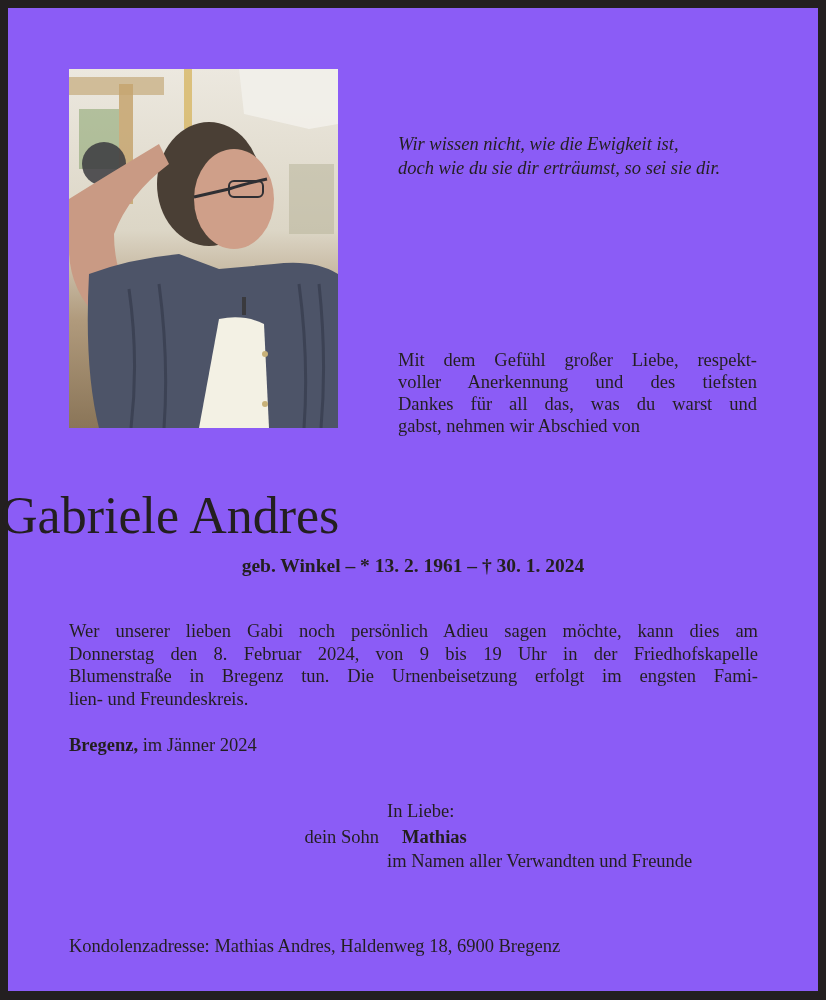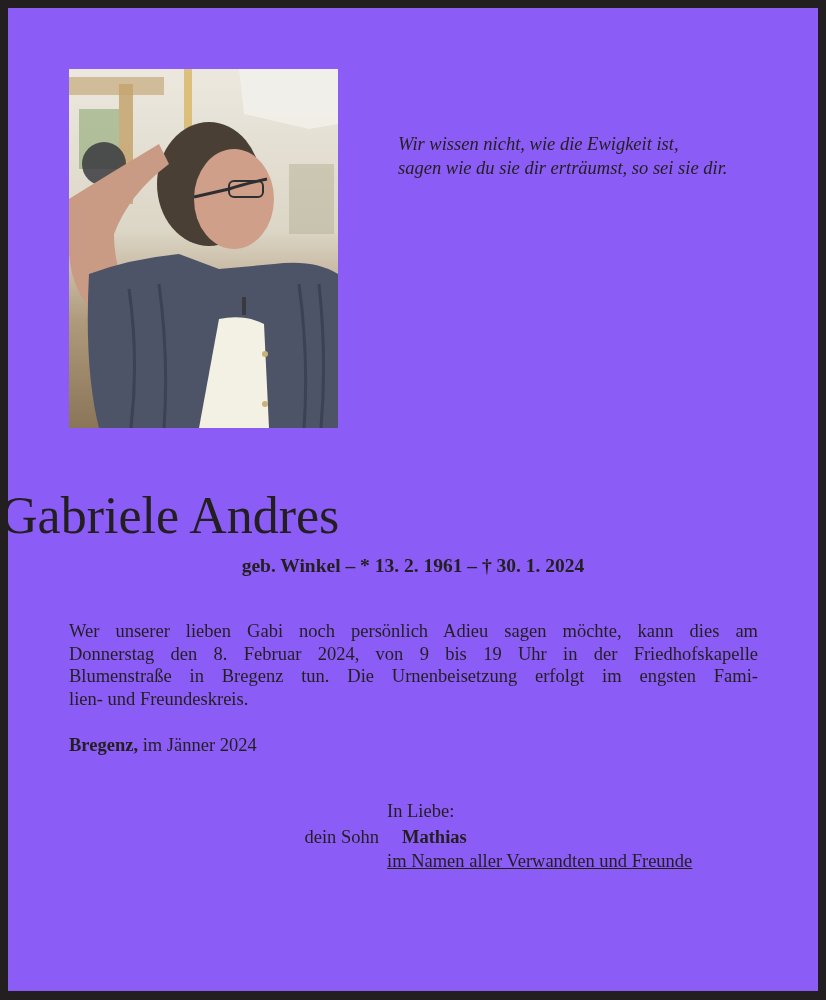--- a/index.html
+++ b/index.html
@@ -112,21 +112,20 @@
     font-weight: bold;
     font-size: 18.5px;
     line-height: 24px;
   }
   .sign-family {
     position: absolute;
     left: 379px; top: 841px;
     font-family: "Liberation Serif", serif;
     font-size: 18.5px;
     line-height: 24px;
-    text-decoration: underline;
   }
   .address {
     position: absolute;
     left: 61px; top: 926px;
     font-family: "Liberation Serif", serif;
     font-size: 18.5px;
     line-height: 24px;
   }
 </style>
 </head>
@@ -170,34 +169,41 @@
       <path d="M60 220 Q70 290 62 359 M90 215 Q100 290 95 359 M230 215 Q240 290 235 359 M250 215 Q258 290 252 359" stroke="#343a4b" stroke-width="3" fill="none" opacity="0.7"></path>
 
       <rect x="173" y="228" width="4" height="18" fill="#3a3a3e"></rect>
       <circle cx="196" cy="285" r="3" fill="#c7b178"></circle>
       <circle cx="196" cy="335" r="3" fill="#c7b178"></circle>
     </svg>
   </div>
 
   <div class="quote">
     <div>Wir wissen nicht, wie die Ewigkeit ist,</div>
-    <div>sagen wie du sie dir erträumst, so sei sie dir.</div>
-  </div>
-
+    <div>doch wie du sie dir erträumst, so sei sie dir.</div>
+  </div>
+
+  <div class="intro">
+    <span>Mit dem Gefühl großer Liebe, respekt-</span>
+    <span>voller Anerkennung und des tiefsten</span>
+    <span>Dankes für all das, was du warst und</span>
+    <span class="last">gabst, nehmen wir Abschied von</span>
+  </div>
 
   <div class="name">Gabriele Andres</div>
   <div class="dates">geb. Winkel – * 13. 2. 1961 – † 30. 1. 2024</div>
 
   <div class="body-text">
     <span>Wer unserer lieben Gabi noch persönlich Adieu sagen möchte, kann dies am</span>
     <span>Donnerstag den 8. Februar 2024, von 9 bis 19 Uhr in der Friedhofskapelle</span>
     <span>Blumenstraße in Bregenz tun. Die Urnenbeisetzung erfolgt im engsten Fami-</span>
     <span class="last">lien- und Freundeskreis.</span>
   </div>
 
   <div class="place-date"><b>Bregenz,</b><span> im Jänner 2024</span></div>
 
   <div class="sign-in-love">In Liebe:</div>
   <div class="sign-son">dein Sohn</div>
   <div class="sign-son-name">Mathias</div>
   <div class="sign-family">im Namen aller Verwandten und Freunde</div>
 
+  <div class="address">Kondolenzadresse: Mathias Andres, Haldenweg 18, 6900 Bregenz</div>
 </div>
 
 </body></html>

